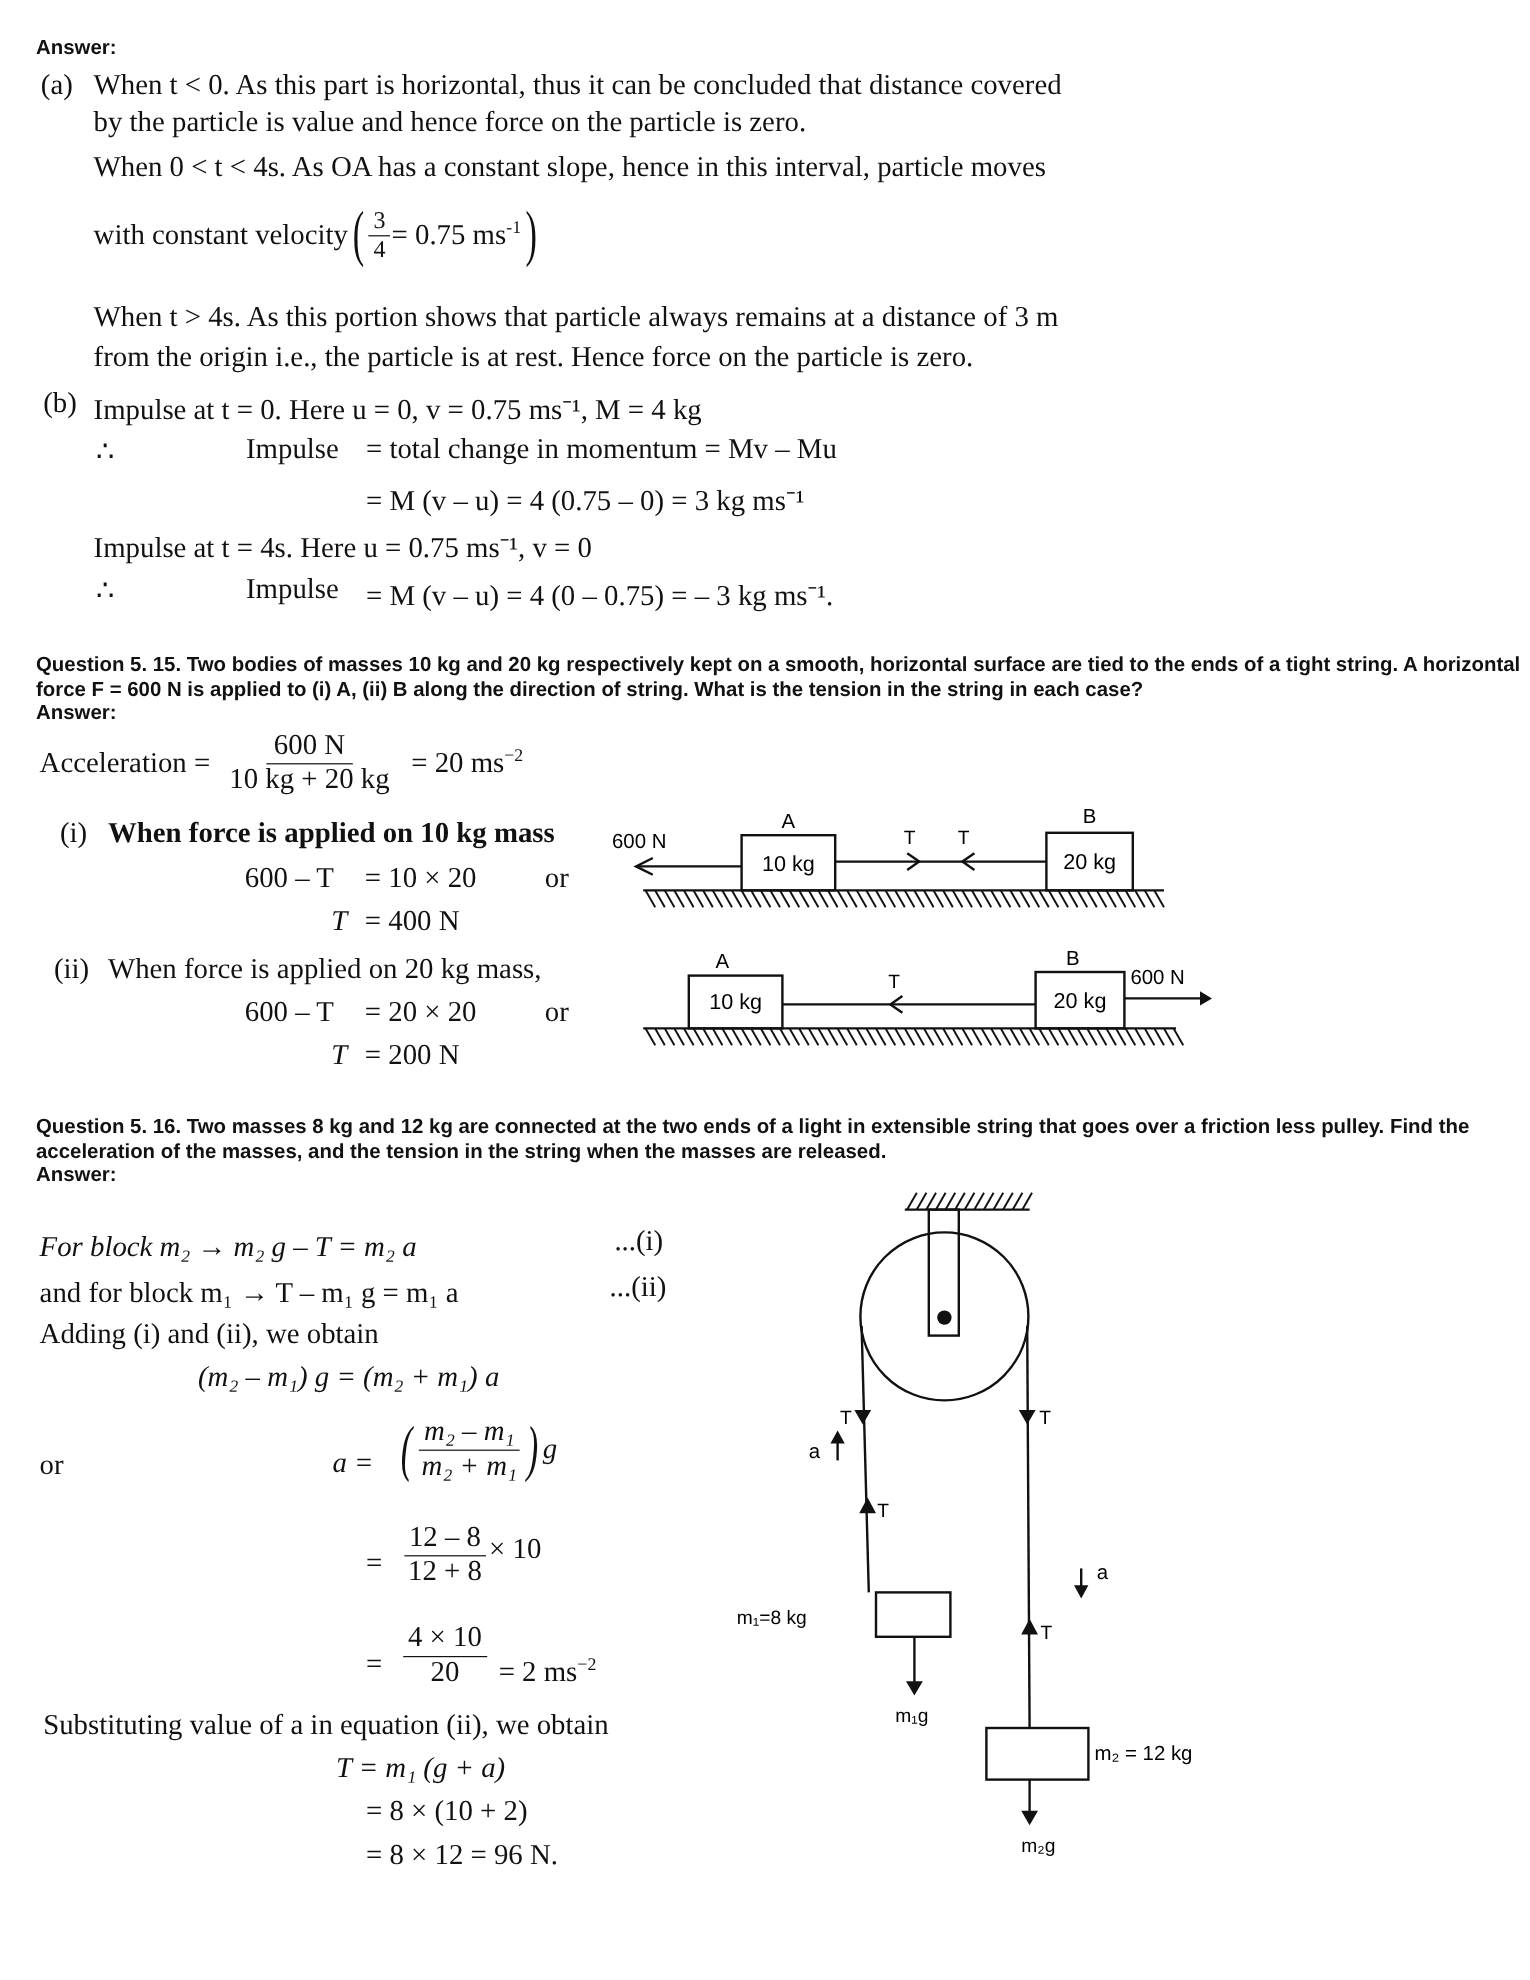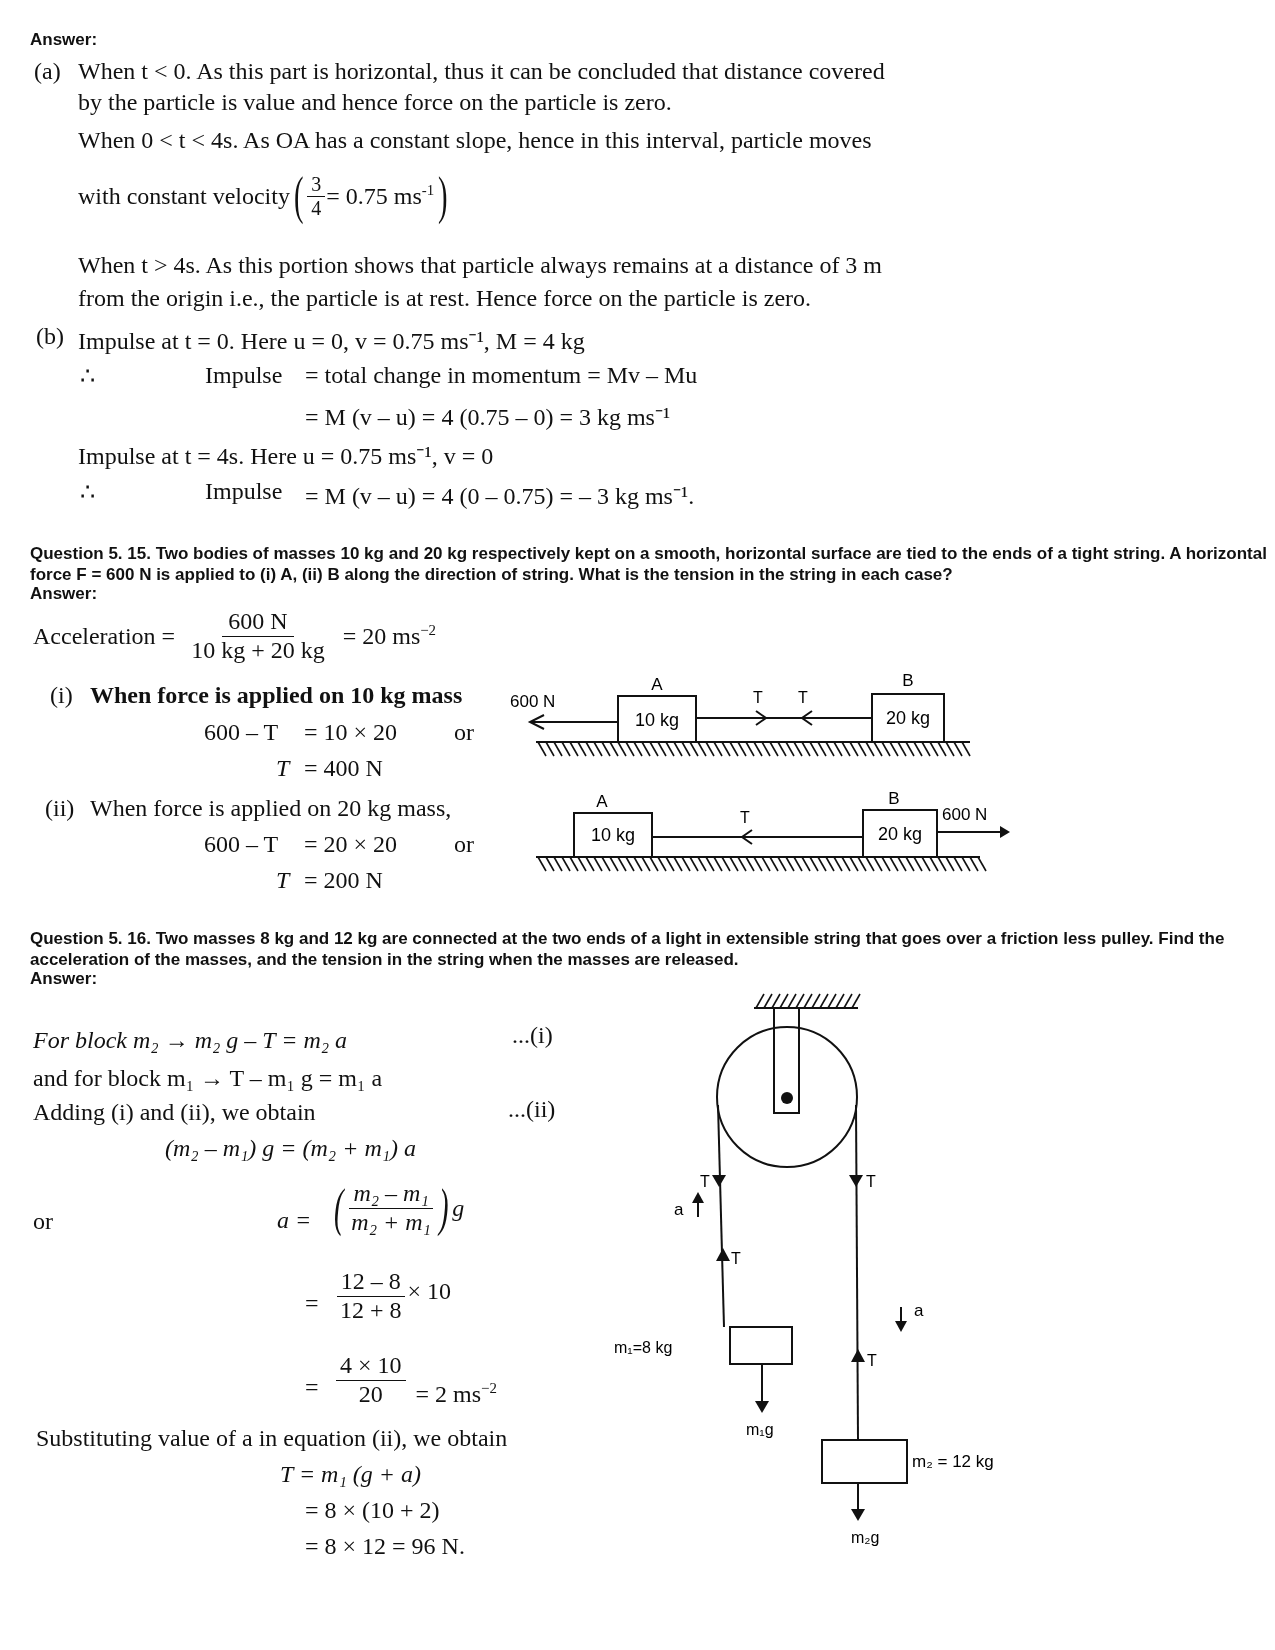--- a/index.html
+++ b/index.html
@@ -225,21 +225,21 @@
       <line x1="448" y1="72" x2="456" y2="86"></line>
     </g>
 </svg>
 
 <div class="abs q" style="top:928px;">Question 5. 16. Two masses 8 kg and 12 kg are connected at the two ends of a light in extensible string that goes over a friction less pulley. Find the acceleration of the masses, and the tension in the string when the masses are released.</div>
 <div class="abs label-bold" style="left:30px;top:969px;">Answer:</div>
 
 <div class="abs t" style="left:33px;top:1027px;font-style:italic;">For block m₂ → m₂ g – T = m₂ a</div>
 <div class="abs t" style="left:512px;top:1022px;">...(i)</div>
 <div class="abs t" style="left:33px;top:1065px;">and for block m₁ → T – m₁ g = m₁ a</div>
-<div class="abs t" style="left:508px;top:1060px;margin-top:36px;">...(ii)</div>
+<div class="abs t" style="left:508px;top:1060px;">...(ii)</div>
 <div class="abs t" style="left:33px;top:1099px;">Adding (i) and (ii), we obtain</div>
 <div class="abs t" style="left:165px;top:1135px;font-style:italic;">(m₂ – m₁) g  =  (m₂ + m₁) a</div>
 
 <div class="abs t" style="left:33px;top:1208px;">or</div>
 <div class="abs t" style="left:277px;top:1207px;font-style:italic;">a  =</div>
 <div class="abs t" style="left:330px;top:1180px;display:flex;align-items:center;font-style:italic;">
   <span class="paren">(</span>
   <span class="frac">
     <span class="num">m₂ – m₁</span>
     <span class="den">m₂ + m₁</span>

